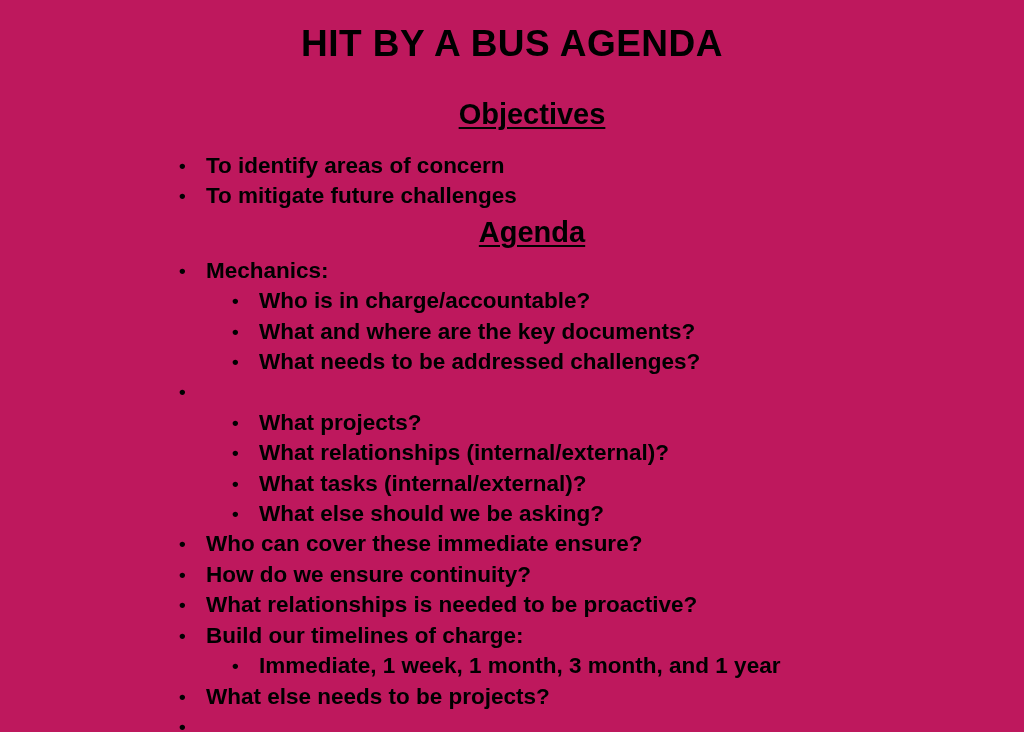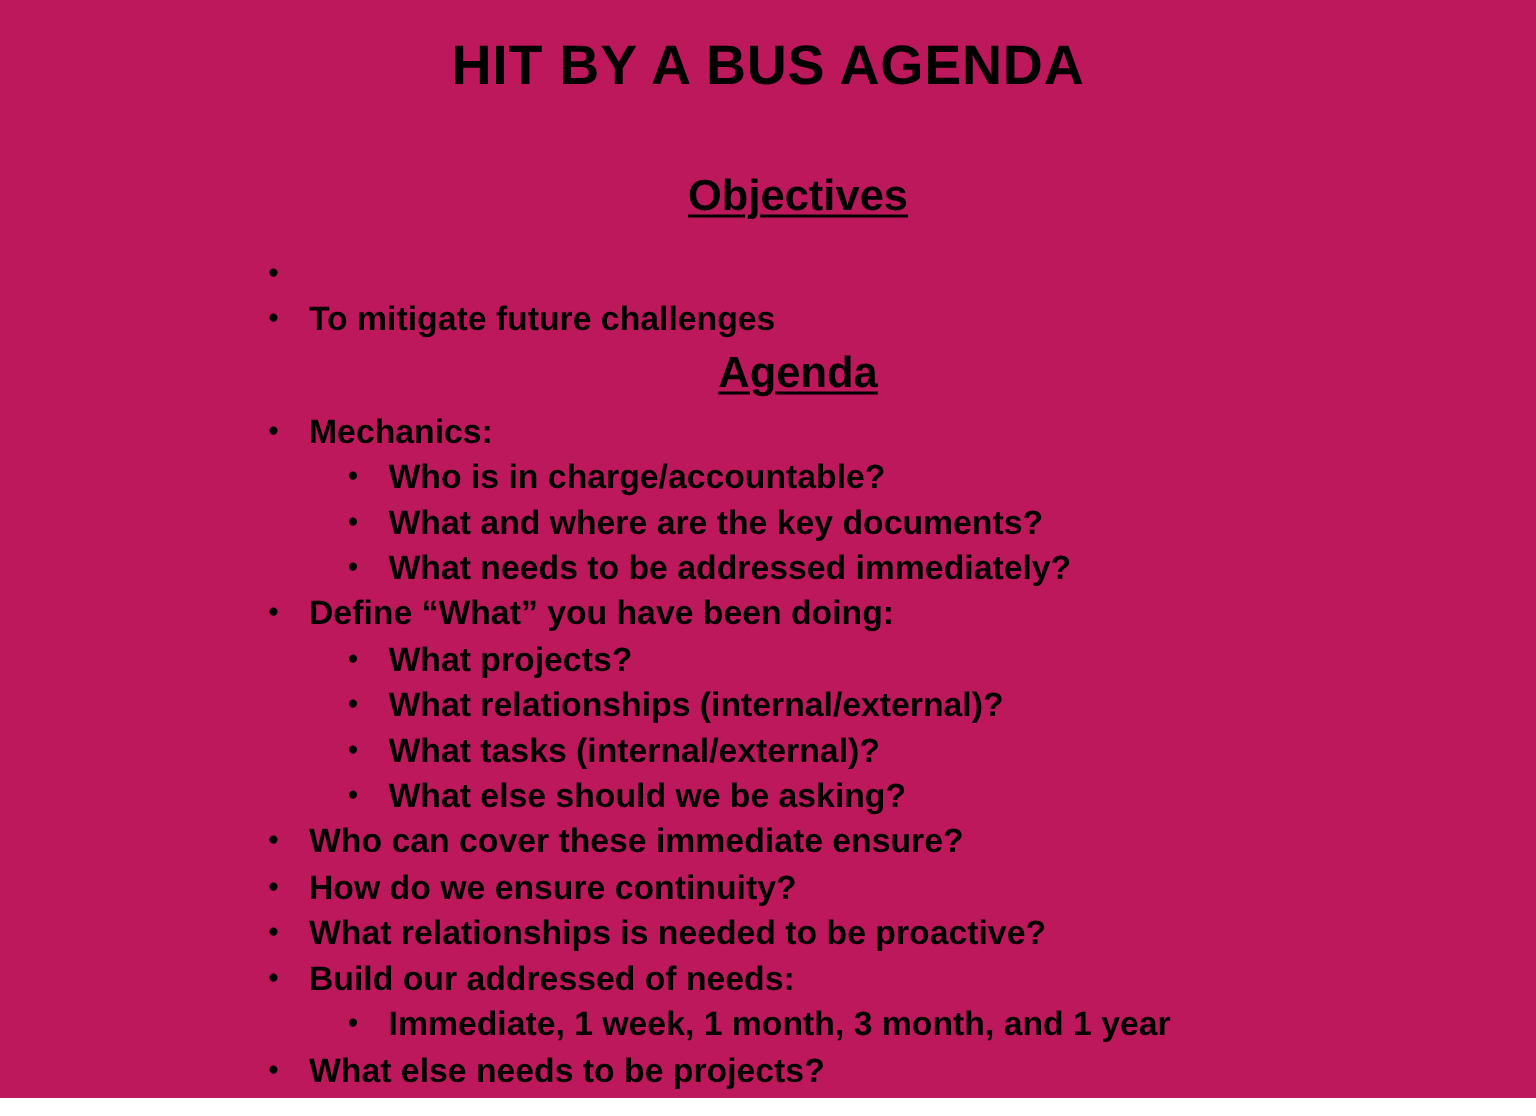--- a/index.html
+++ b/index.html
@@ -25,21 +25,21 @@
     width: 984px;
   }
   .section-heading {
     text-align: center;
     font-size: 29px;
     line-height: 32px;
     text-decoration: underline;
     text-decoration-thickness: 2px;
     text-underline-offset: 3px;
   }
-  .heading-objectives { margin-top: 50px; }
+  .heading-objectives { margin-top: 33px; }
   .heading-agenda { margin-top: 3px; }
   .list { margin-top: 0; }
   .list-objectives { margin-top: 21px; margin-bottom: 4px; }
   .list-agenda { margin-top: 8px; }
   .li {
     display: flex;
     align-items: flex-start;
     font-size: 22.5px;
     line-height: 30.4px;
   }
@@ -59,20 +59,21 @@
 
   <div class="title">HIT BY A BUS AGENDA</div>
 
   <div class="content">
 
     <div class="section-heading heading-objectives">Objectives</div>
 
     <div class="list list-objectives">
       <div class="li l1">
         <span class="bullet">•</span>
+        <span class="txt">To identify areas of concern</span>
       </div>
       <div class="li l1">
         <span class="bullet">•</span>
         <span class="txt">To mitigate future challenges</span>
       </div>
     </div>
 
     <div class="section-heading heading-agenda">Agenda</div>
 
     <div class="list list-agenda">
@@ -83,25 +84,24 @@
       <div class="li l2">
         <span class="bullet">•</span>
         <span class="txt">Who is in charge/accountable?</span>
       </div>
       <div class="li l2">
         <span class="bullet">•</span>
         <span class="txt">What and where are the key documents?</span>
       </div>
       <div class="li l2">
         <span class="bullet">•</span>
-        <span class="txt">What needs to be addressed immediately?</span>
+        <span class="txt">What needs to be addressed challenges?</span>
       </div>
       <div class="li l1">
         <span class="bullet">•</span>
-        <span class="txt">Define “What” you have been doing:</span>
       </div>
       <div class="li l2">
         <span class="bullet">•</span>
         <span class="txt">What projects?</span>
       </div>
       <div class="li l2">
         <span class="bullet">•</span>
         <span class="txt">What relationships (internal/external)?</span>
       </div>
       <div class="li l2">
@@ -119,21 +119,21 @@
       <div class="li l1">
         <span class="bullet">•</span>
         <span class="txt">How do we ensure continuity?</span>
       </div>
       <div class="li l1">
         <span class="bullet">•</span>
         <span class="txt">What relationships is needed to be proactive?</span>
       </div>
       <div class="li l1">
         <span class="bullet">•</span>
-        <span class="txt">Build our addressed of needs:</span>
+        <span class="txt">Build our timelines of charge:</span>
       </div>
       <div class="li l2">
         <span class="bullet">•</span>
         <span class="txt">Immediate, 1 week, 1 month, 3 month, and 1 year</span>
       </div>
       <div class="li l1">
         <span class="bullet">•</span>
         <span class="txt">What else needs to be projects?</span>
       </div>
       <div class="li l1">

